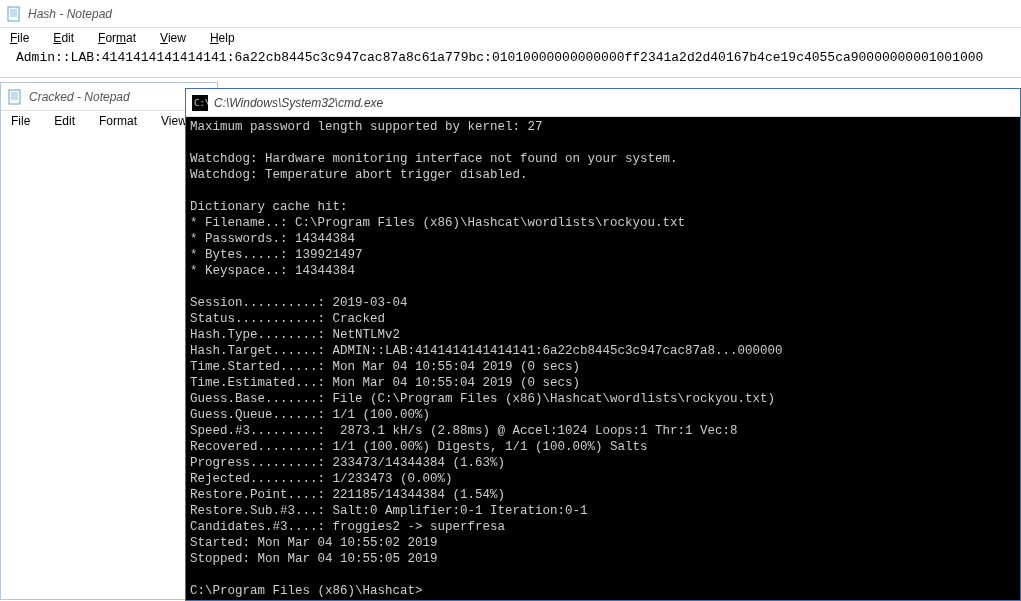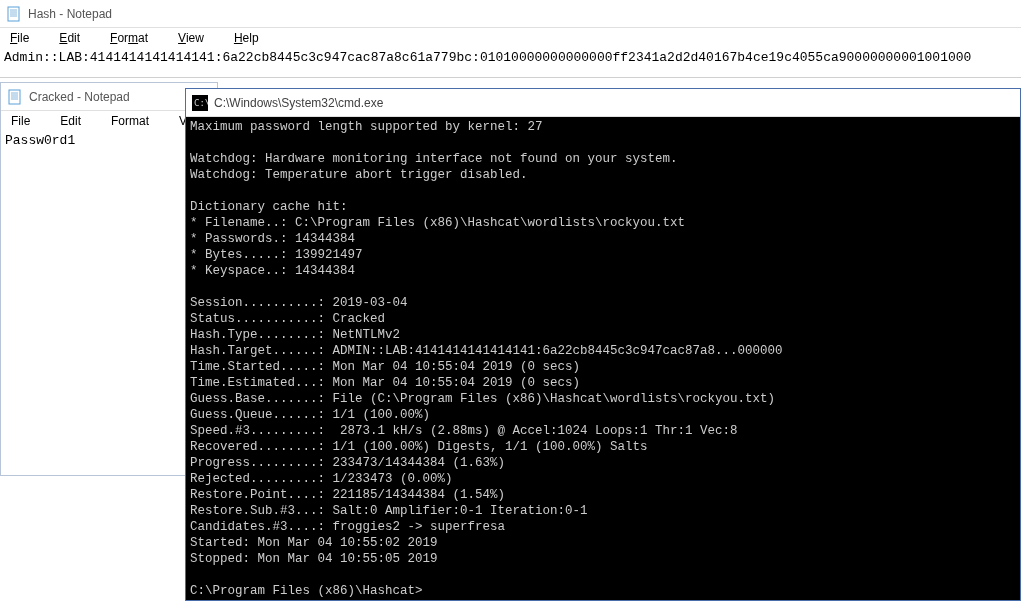--- a/index.html
+++ b/index.html
@@ -29,54 +29,55 @@
     width: 16px;
     height: 16px;
     margin-right: 6px;
     display: inline-flex;
     align-items: center;
     justify-content: center;
   }
   .titlebar .title-text {
     color: #555;
     font-size: 12px;
+    font-style: italic;
   }
   .menubar {
     height: 20px;
     display: flex;
     align-items: center;
     padding: 0 4px;
-    gap: 18px;
+    gap: 12px;
     background: #fff;
   }
   .menubar .menu-item {
     padding: 1px 6px;
     color: #000;
     cursor: default;
     font-size: 12px;
   }
   .menubar .menu-item .ul { text-decoration: underline; }
   .content-area {
     font-family: Consolas, "Courier New", monospace;
     font-size: 13px;
-    padding: 2px 4px;
+    padding: 2px 16px;
     white-space: pre;
     overflow: hidden;
     color: #000;
     line-height: 1.3;
   }
   
   #win-hash {
     left: 0; top: 0; width: 1021px; height: 78px;
     border-left: none; border-right: none; border-top: none;
     border-bottom: 1px solid #d0d0d0;
   }
   
   #win-cracked {
-    left: 0; top: 82px; width: 218px; height: 394px;
+    left: 0; top: 82px; width: 218px; height: 518px;
     border: 1px solid #b8c4d8;
   }
   
   #win-cmd {
     left: 185px; top: 88px; width: 836px; height: 513px;
     border: 1px solid #4a6ea9;
   }
   #win-cmd .titlebar {
     background: #fff;
     height: 28px;
@@ -134,21 +135,20 @@
     </span>
     <span class="title-text">Cracked - Notepad</span>
   </div>
   <div class="menubar">
     <span class="menu-item"><span>File</span></span>
     <span class="menu-item"><span>Edit</span></span>
     <span class="menu-item"><span>Format</span></span>
     <span class="menu-item"><span>View</span></span>
     <span class="menu-item"><span>Help</span></span>
   </div>
-  <div class="content-area">Passw0rd1</div>
 </div>
 
 <div id="win-cmd" class="window">
   <div class="titlebar">
     <span class="icon-slot">
       <svg class="cmd-icon-svg" viewBox="0 0 16 16">
         <rect x="0" y="0" width="16" height="16" fill="#000"></rect>
         <text x="2" y="11" font-size="9" fill="#ccc" font-family="monospace">C:\</text>
       </svg>
     </span>

